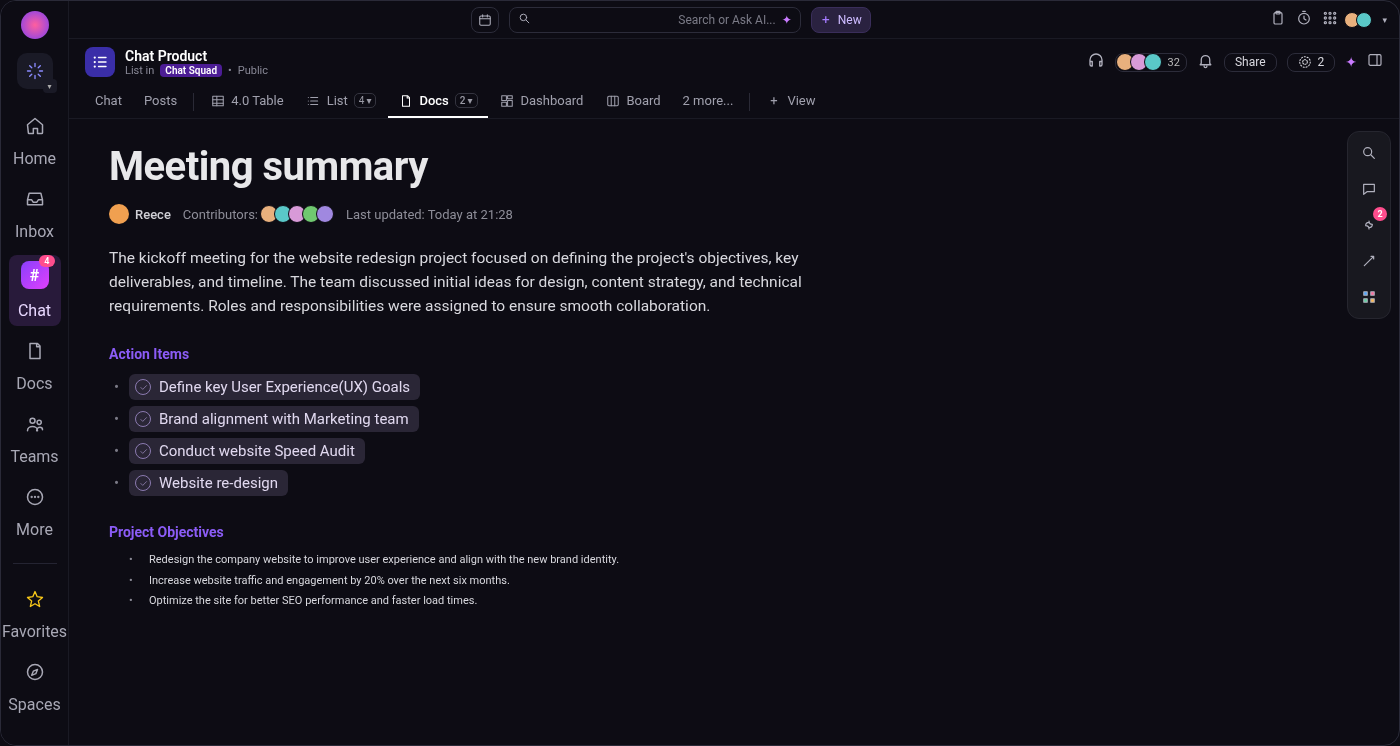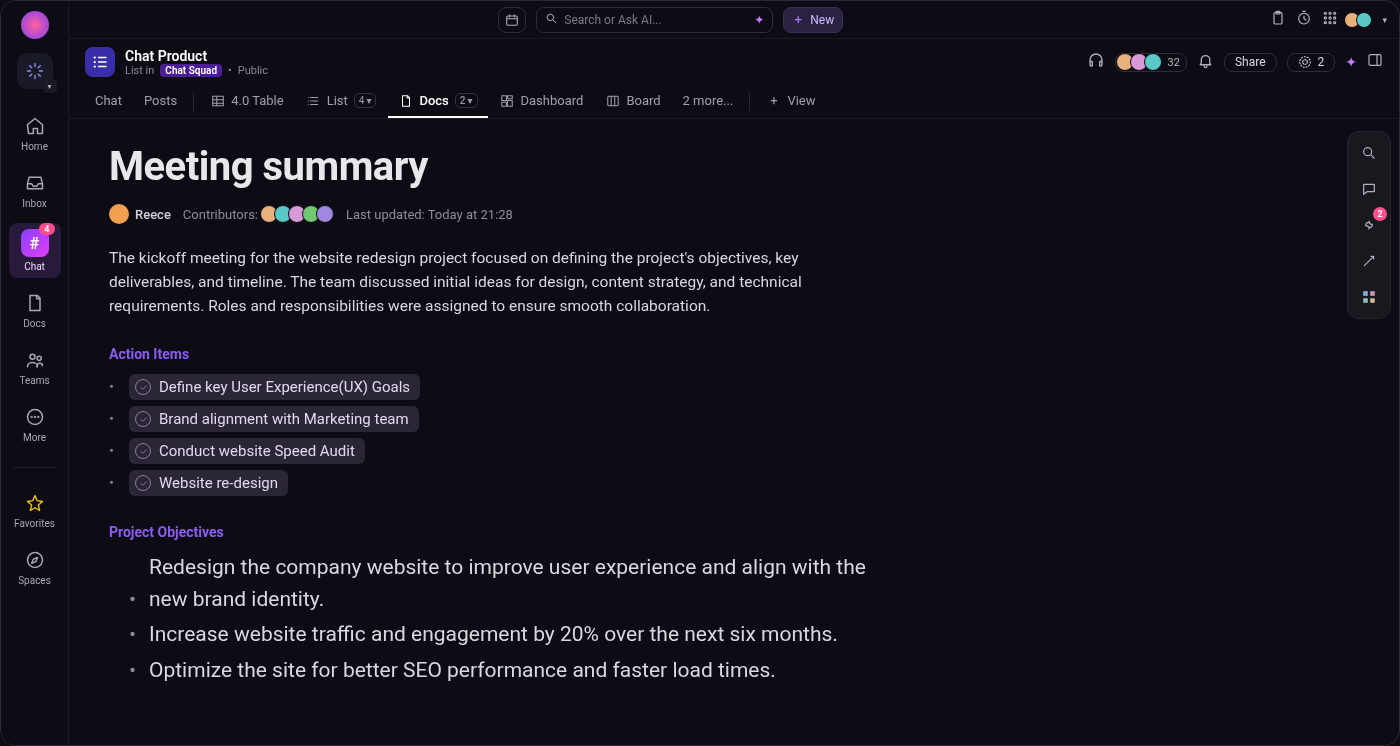--- a/index.html
+++ b/index.html
@@ -6,37 +6,37 @@
   html, body { width: 1400px; height: 746px; overflow: hidden; font-family: -apple-system, BlinkMacSystemFont, "Segoe UI", Roboto, sans-serif; background: #0d0c14; color: #e8e8ea; }
   .app { display: flex; width: 100%; height: 100%; border-radius: 16px; border: 1px solid #2a2a38; overflow: hidden; background: #0d0c14; }
 
   
   .rail { width: 68px; background: #0d0c14; display: flex; flex-direction: column; align-items: center; padding: 10px 0; gap: 8px; border-right: 1px solid #1a1a24; }
   .rail .logo { width: 28px; height: 28px; border-radius: 50%; background: radial-gradient(circle,#ff5f9e,#7b3ff2); margin-bottom: 6px; }
   .rail .burst { width: 36px; height: 36px; border-radius: 10px; background: #1a1a26; display:flex;align-items:center;justify-content:center;color:#8b8bff;font-size:18px;position:relative; margin-bottom:12px;}
   .rail .burst .dd { position:absolute; bottom:-4px; right:-4px; width:14px;height:14px;background:#1a1a26;border-radius:4px;display:flex;align-items:center;justify-content:center;font-size:8px;color:#aaa; }
   .rail-item { width: 52px; display:flex; flex-direction: column; align-items:center; gap:4px; padding:6px 0; border-radius:8px; position:relative; cursor:pointer; }
   .rail-item .ic { width:22px; height:22px; display:flex;align-items:center;justify-content:center; color:#a8a8b5; }
-  .rail-item .lbl { font-size:10px; color:#a8a8b5; }
+  .rail-item .lbl { font-size:16px; color:#a8a8b5;margin-top:8px; }
   .rail-item.active { background:#281a3a; }
   .rail-item.active .ic, .rail-item.active .lbl { color:#e8d8ff; }
   .rail-item .badge { position:absolute; top:0; right:6px; background:#ff4d8d; color:#fff; font-size:9px; font-weight:600; padding:1px 5px; border-radius:8px; }
   .rail .hash { width:28px;height:28px;border-radius:8px;background:linear-gradient(135deg,#8a3ffc,#e040fb);display:flex;align-items:center;justify-content:center;font-weight:700;color:#fff; }
   .rail .sep { height:1px; width:44px; background:#242432; margin:10px 0; }
   .rail .star { color:#f5c518; }
 
   
   .main { flex:1; display:flex; flex-direction:column; position:relative; }
 
   
   .topbar { height: 38px; display:flex; align-items:center; padding: 0 12px; gap:10px; border-bottom:1px solid #1a1a24; }
   .topbar .spacer { flex:1; }
   .pill { height:26px; border:1px solid #2c2c3a; border-radius:8px; display:flex; align-items:center; padding:0 8px; gap:6px; color:#b0b0bd; font-size:12px; background:transparent; }
   .pill.icon-only { width:28px; justify-content:center; padding:0; }
-  .search { width:237px; }
+  .search { width:292px;text-align:right; }
   .newbtn { background:#2a2240; border-color:#3a2e5a; color:#cdbbff; }
   .newbtn .plus { color:#a57bff; font-weight:700; }
   .ai-spark { color:#c97bff; font-size:12px; }
   .topbar .right { display:flex; align-items:center; gap:10px; color:#b0b0bd; }
   .avs { display:flex; }
   .avs .av { width:16px;height:16px;border-radius:50%;margin-left:-4px;border:1px solid #0d0c14; }
 
   
   .header { display:flex; align-items:center; padding: 8px 16px 4px 16px; gap:10px; }
   .listicon { width:30px;height:30px;border-radius:8px;background:#3a2ea8;display:flex;align-items:center;justify-content:center; }
@@ -63,28 +63,28 @@
   .content { flex:1; overflow:auto; padding: 24px 40px 40px 40px; position:relative; }
   .doc { max-width: 760px; }
   .doc h1 { font-size:40px; font-weight:700; letter-spacing:-0.5px; margin-bottom:14px; }
   .meta { display:flex; align-items:center; gap:12px; font-size:13px; color:#8d8d98; margin-bottom:22px; }
   .meta .author { display:flex;align-items:center;gap:6px; color:#d0d0d6; font-weight:500;}
   .meta .author .av { width:20px;height:20px;border-radius:50%; }
   .meta .contribs { display:flex;align-items:center;gap:6px;justify-content:flex-end; }
   .meta .contribs .avs .av { width:18px;height:18px; }
   .doc p.lead { font-size:15.5px; line-height:1.55; color:#d8d8de; margin-bottom:28px; }
   .doc h2 { font-size:14px; font-weight:700; margin: 0 0 12px 0; color:#8b5cf6; }
-  .actions { list-style:none; margin-bottom:28px; }
+  .actions { list-style:none; margin-bottom:28px;text-align:right; }
   .actions li { display:flex; align-items:center; gap:10px; margin:6px 0; font-size:15px; }
   .actions li::before { content:"•"; color:#7a7a86; width:10px; display:inline-block; }
   .task { display:inline-flex; align-items:center; gap:8px; background:#2a2636; border-radius:6px; padding:4px 10px 4px 6px; color:#e0d8ef; }
   .task .chk { width:16px;height:16px;border-radius:50%;border:1.5px solid #8b7ab0;display:flex;align-items:center;justify-content:center; }
   .task .chk svg{width:9px;height:9px;color:#a897cc;}
   .objlist { list-style:none; }
-  .objlist li { display:flex; gap:10px; font-size:21px; line-height:1.5; color:#d8d8de; margin:4px 0;align-items:flex-end; }
+  .objlist li { display:flex; gap:10px; font-size:11px; line-height:1.5; color:#d8d8de; margin:4px 0;align-items:flex-end; }
   .objlist li::before { content:"•"; color:#8a8a96; width:10px; flex-shrink:0; margin-left:20px; }
 
   
   .floatrail { position:absolute; top:12px; right:8px; display:flex; flex-direction:column; gap:6px; background:#18181f; border:1px solid #26262f; border-radius:12px; padding:6px; }
   .floatrail .fi { width:30px;height:30px;border-radius:8px;display:flex;align-items:center;justify-content:center;color:#b0b0bd; cursor:pointer; position:relative;}
   .floatrail .fi.badge::after { content:attr(data-b); position:absolute; top:-3px; right:-3px; background:#ff4d8d; color:#fff; font-size:9px; font-weight:700; width:14px;height:14px;border-radius:50%;display:flex;align-items:center;justify-content:center; }
 
   .av.c1{background:#e8b07d;} .av.c2{background:#5ac8c8;} .av.c3{background:#d89ad8;}
   .av.c4{background:#f0a050;} .av.c5{background:#70c870;} .av.c6{background:#a088e0;}
 

